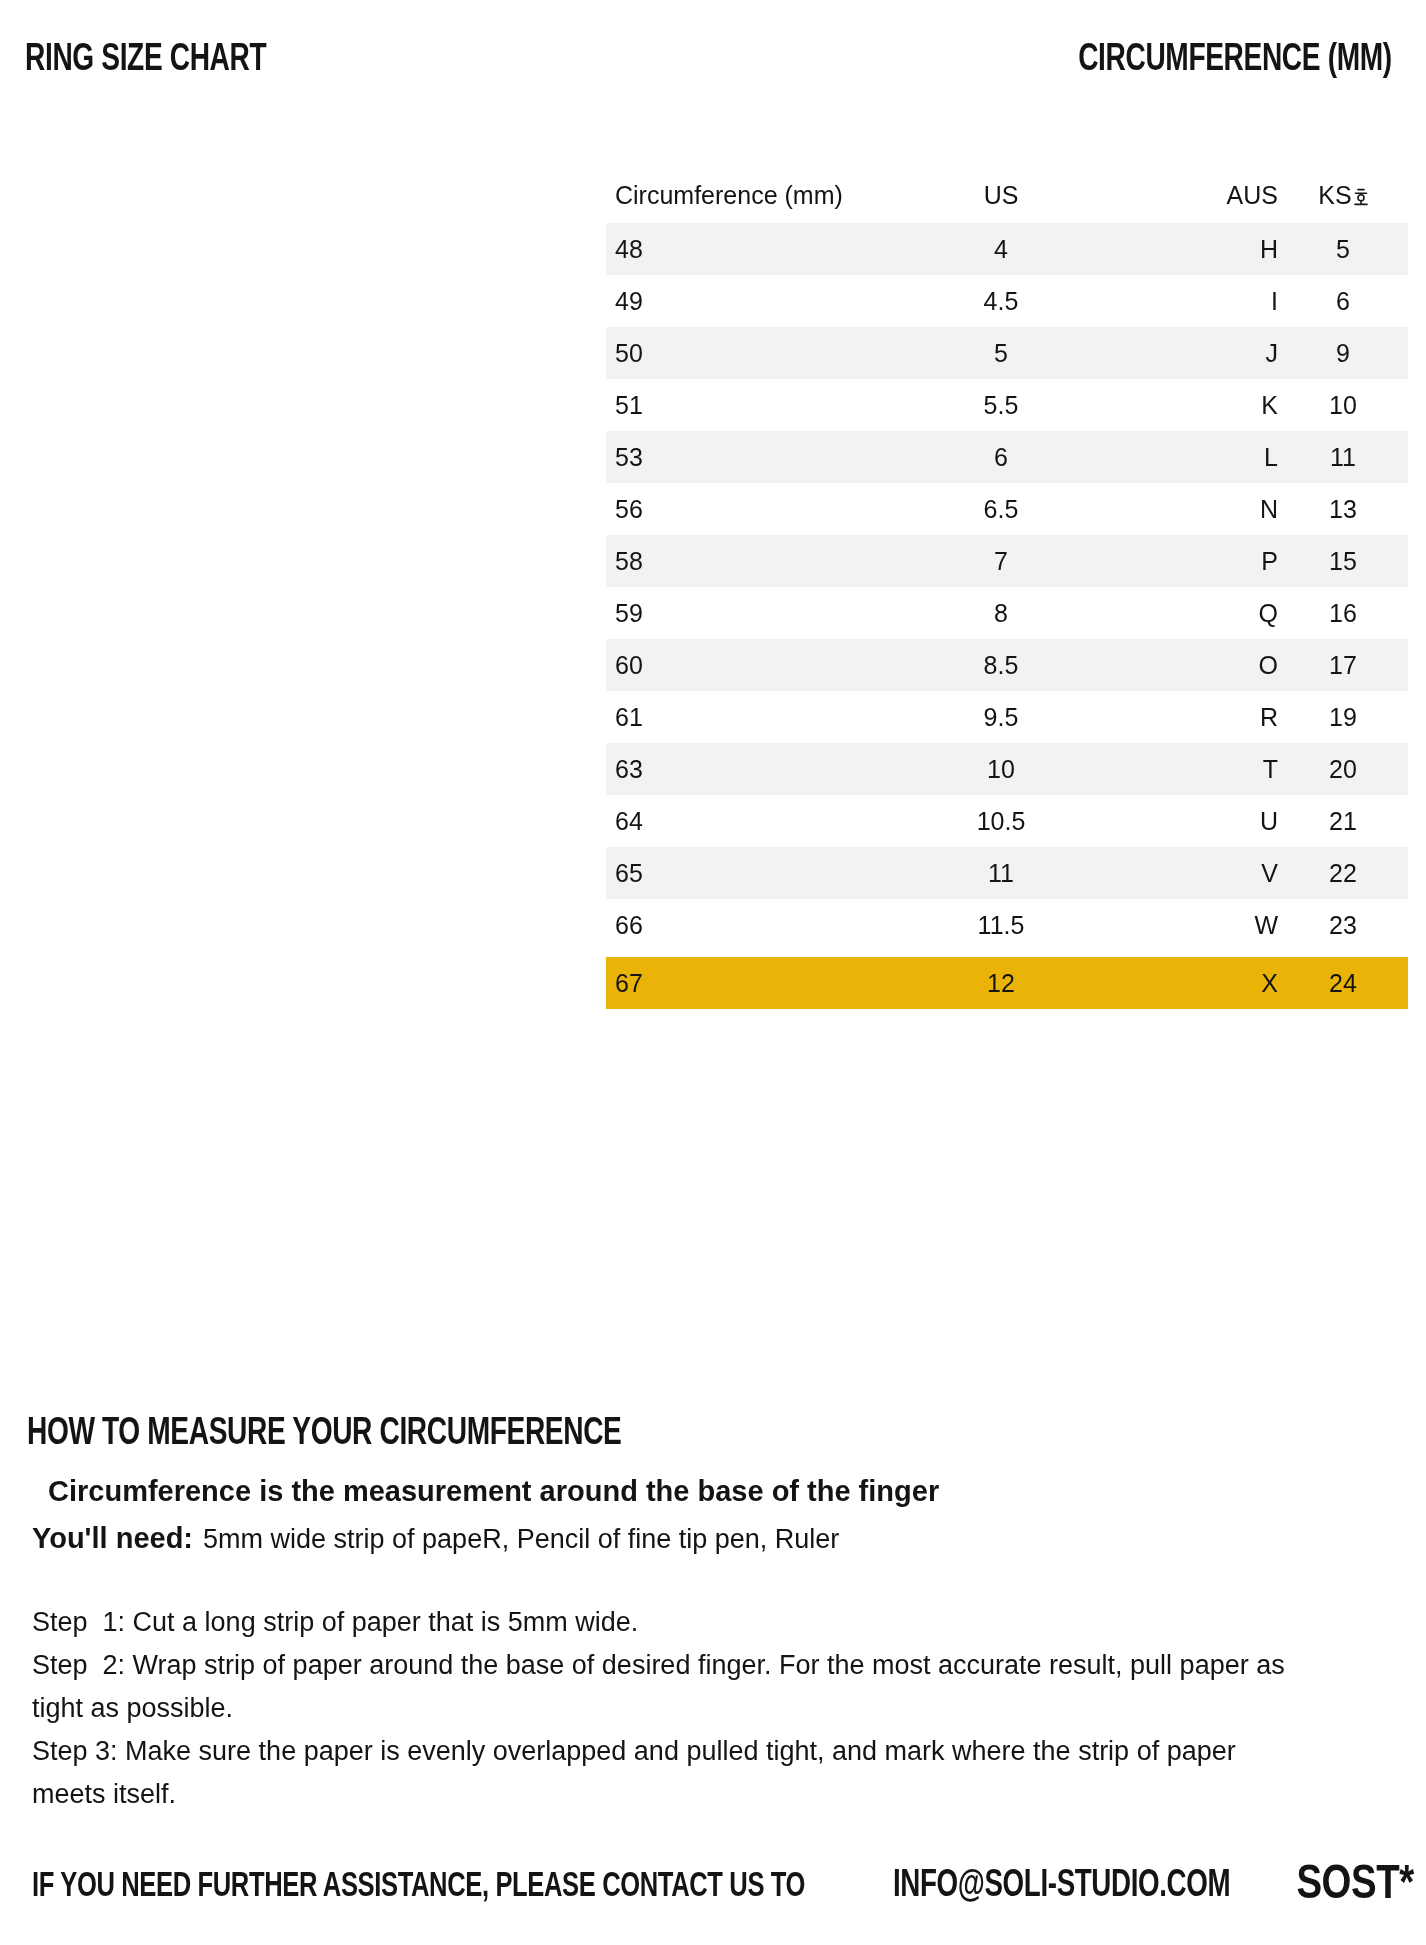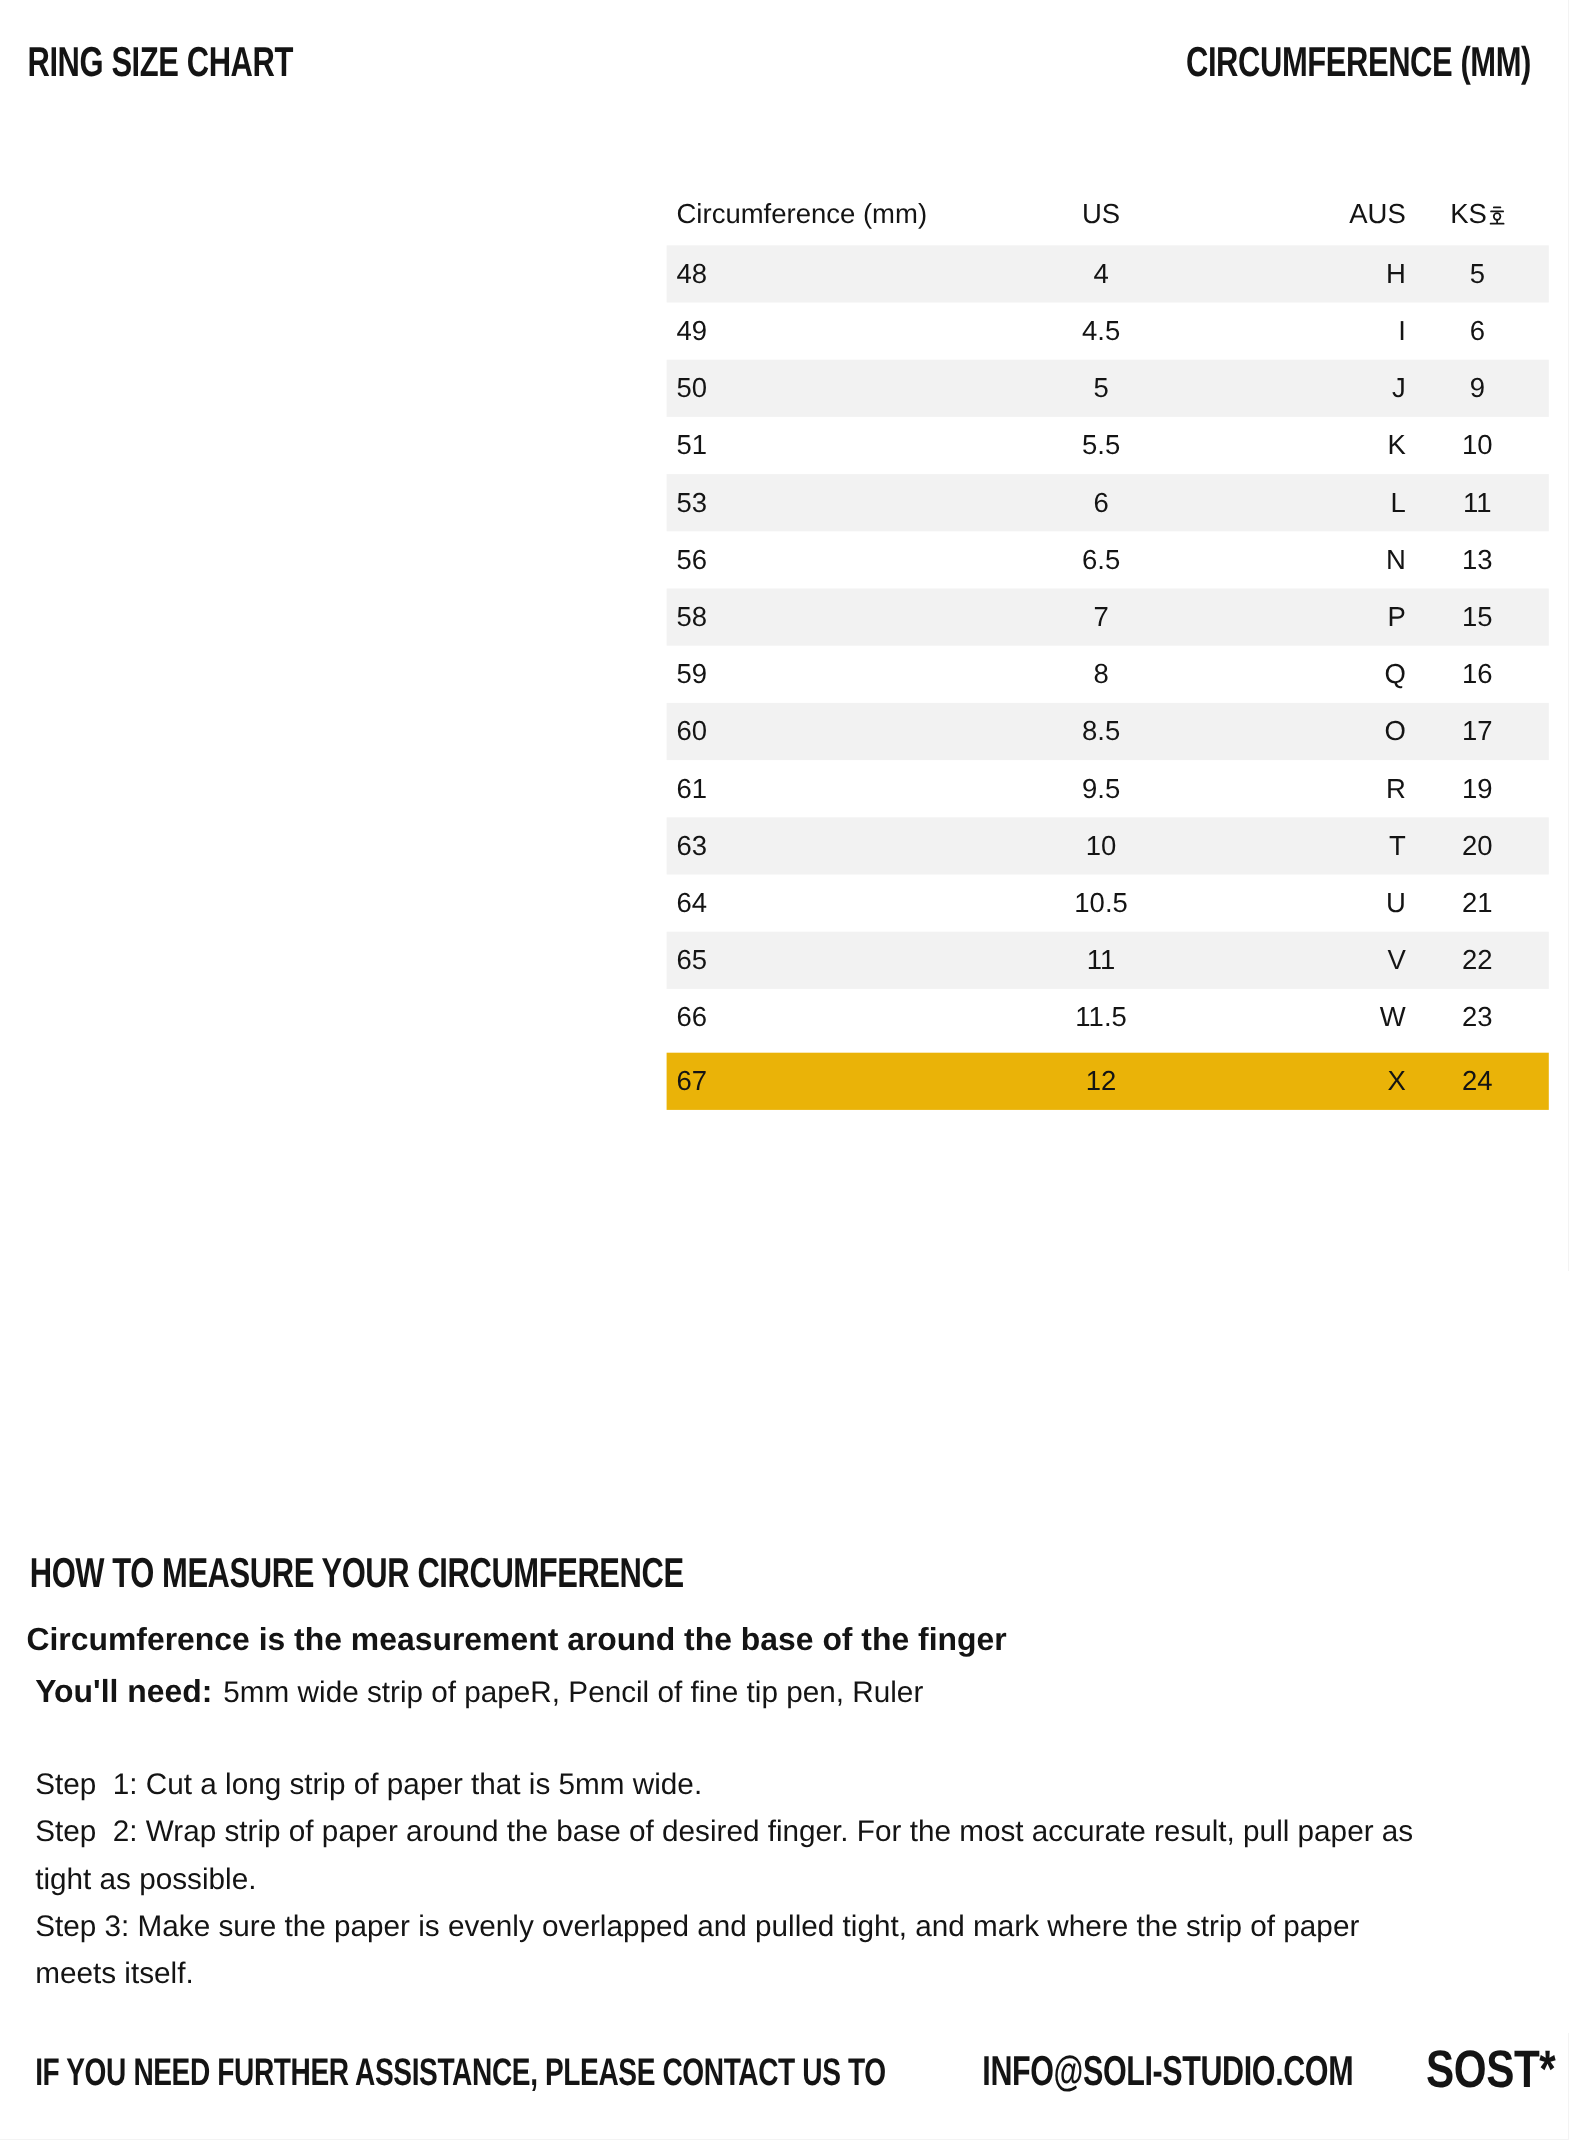--- a/index.html
+++ b/index.html
@@ -43,21 +43,21 @@
   .c-ks{text-align:center;}
   .ks-sub-glyph{display:inline-block;margin-left:2px;vertical-align:-2px;}
   
   .howto-heading{
     position:absolute;left:27px;top:1412px;
     font-size:38px;font-weight:bold;line-height:1;
     letter-spacing:-0.5px;white-space:nowrap;
     transform:scaleX(0.74);transform-origin:left top;
   }
   .intro-bold{
-    position:absolute;left:24px;top:1474px;
+    position:absolute;left:48px;top:1474px;
     font-size:29px;font-weight:bold;line-height:1.2;
     white-space:nowrap;
   }
   .need-line{
     position:absolute;left:32px;top:1521px;
     font-size:27px;line-height:1.2;white-space:nowrap;
   }
   .need-line .need-label{font-weight:bold;font-size:29px;text-align:center;}
   .need-line .need-text{margin-left:10px;}
   .steps{

